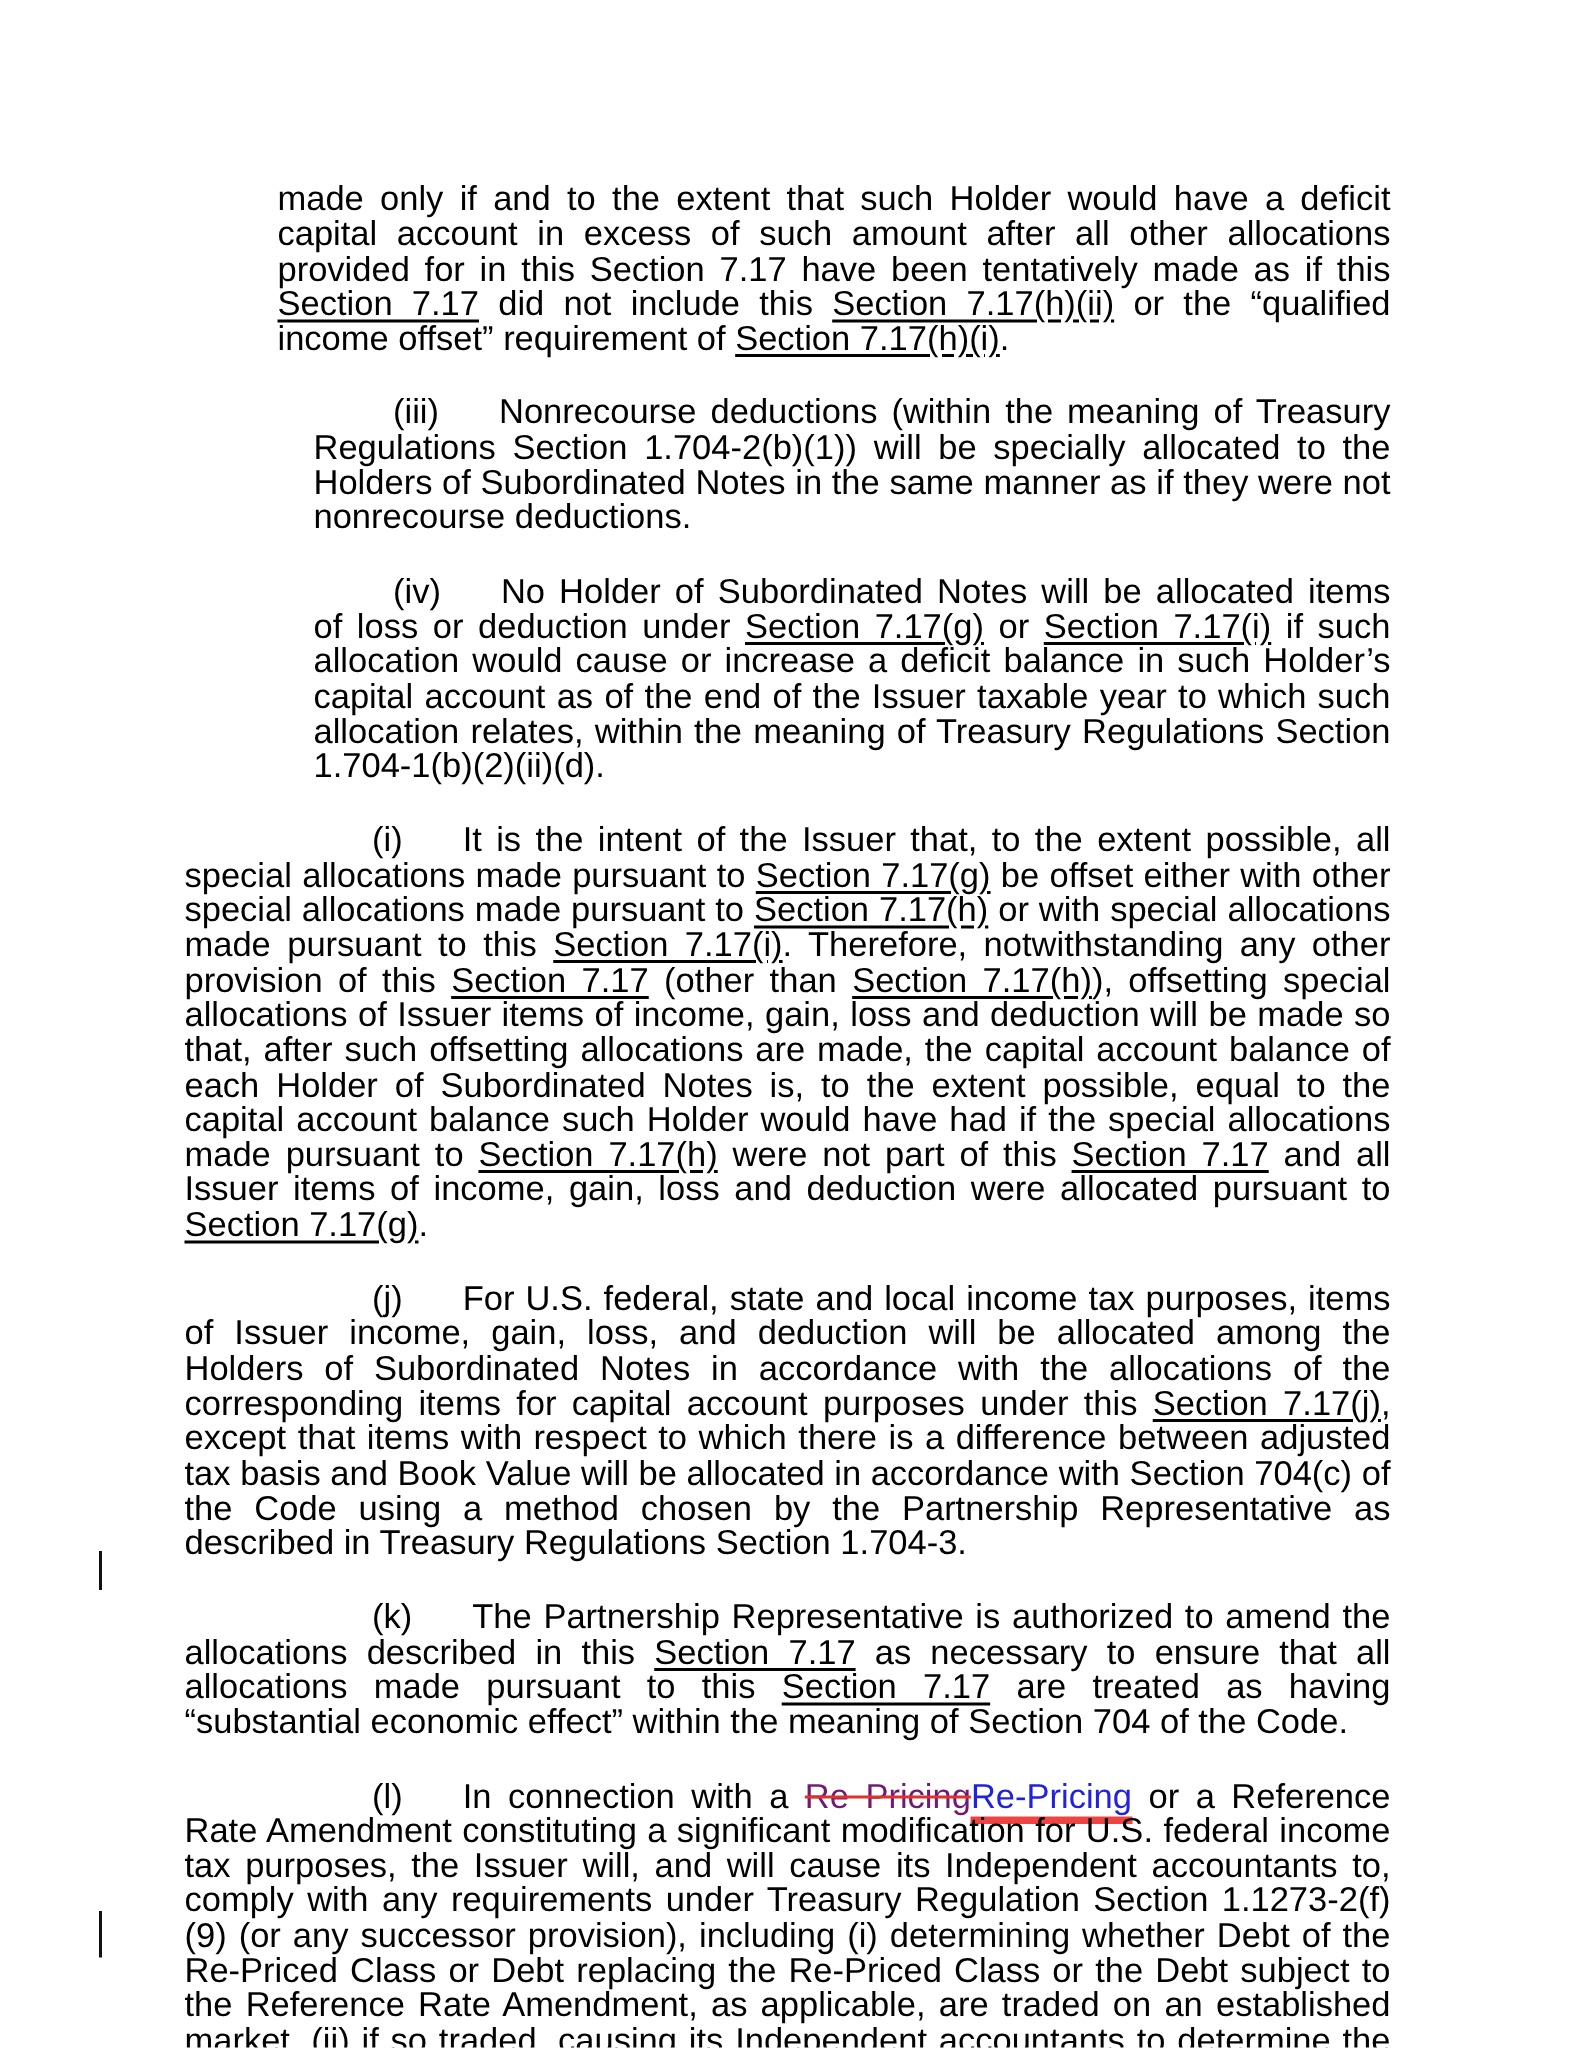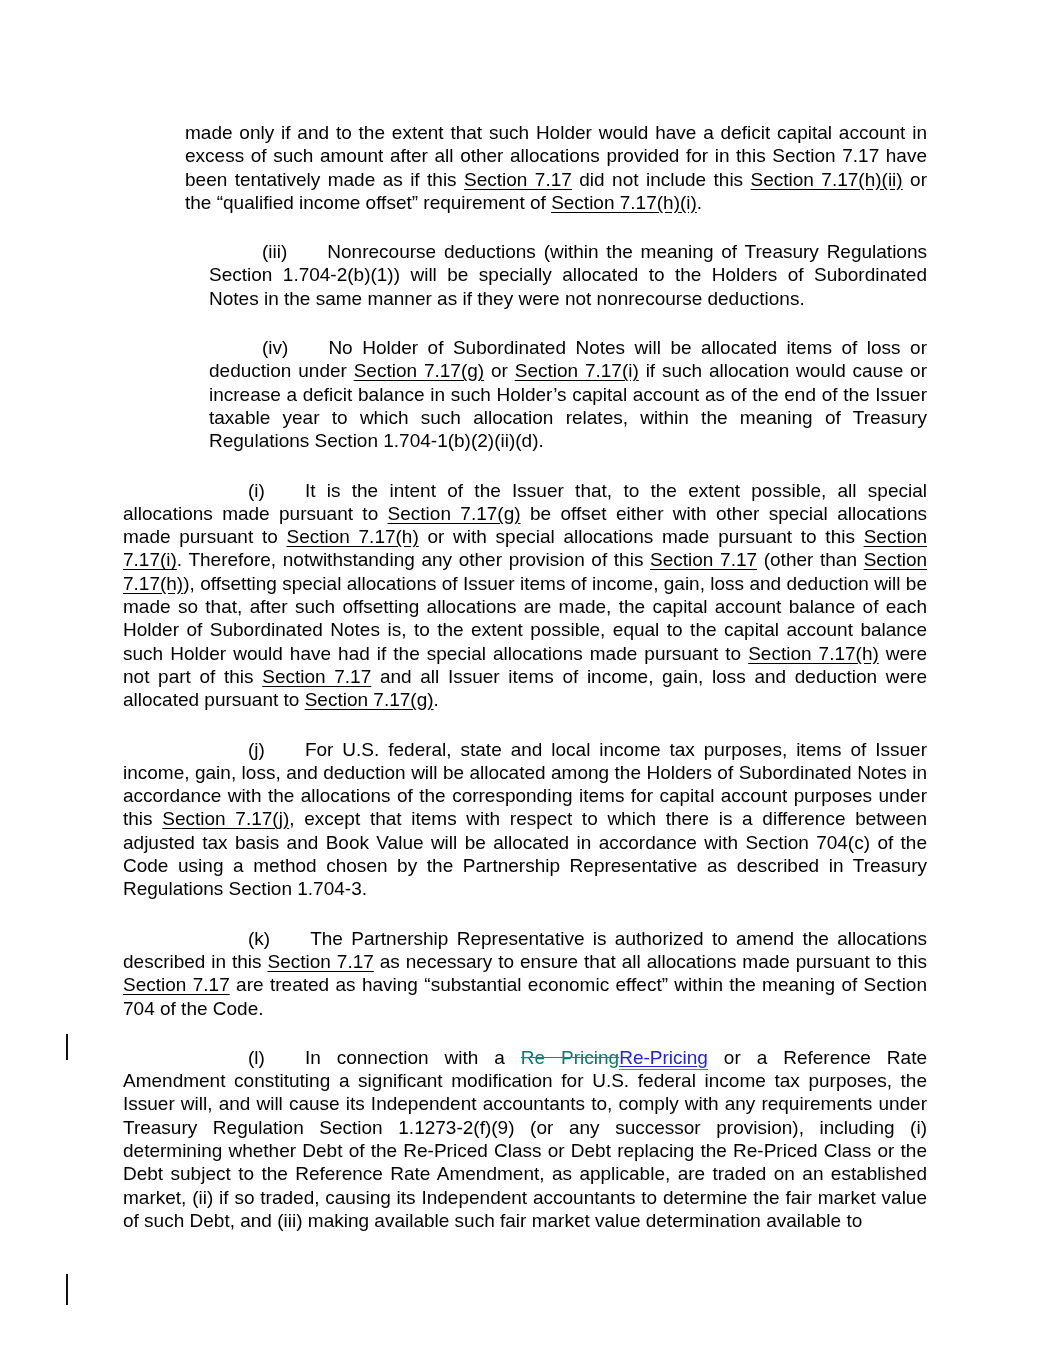--- a/index.html
+++ b/index.html
@@ -22,21 +22,21 @@
   }
   .column {
     position: absolute;
     left: 123px;
     top: 121px;
     width: 804px;
   }
   p.para {
     margin: 0 0 26px 0;
     text-align: justify;
-    font-size: 19px;
+    font-size: 23px;
     line-height: 23.3px;
     color: #000000;
   }
   
   p.block-cont {
     margin-left: 62px;
     text-indent: 0;
   }
   
   p.block-ind {
@@ -50,30 +50,29 @@
   }
   span.tab {
     display: inline-block;
     width: 40px;
   }
   span.u {
     text-decoration: underline;
     text-underline-offset: 3px;
   }
   span.del {
-    color: #0f766e;
+    color: #701a75;
     text-decoration: line-through;
     text-decoration-color: #e03228;
   }
   span.ins {
     color: #2222dd;
-    text-decoration: underline;
     text-decoration-color: #2222dd;
     text-underline-offset: 2px;
-    border-bottom: 1px solid #ef4444;
+    border-bottom: 5px solid #ef4444;
     padding-bottom: 1px;
   }
   .footer {
     position: absolute;
     top: 1278px;
     left: 0;
     width: 100%;
     text-align: center;
     white-space: nowrap;
   }

